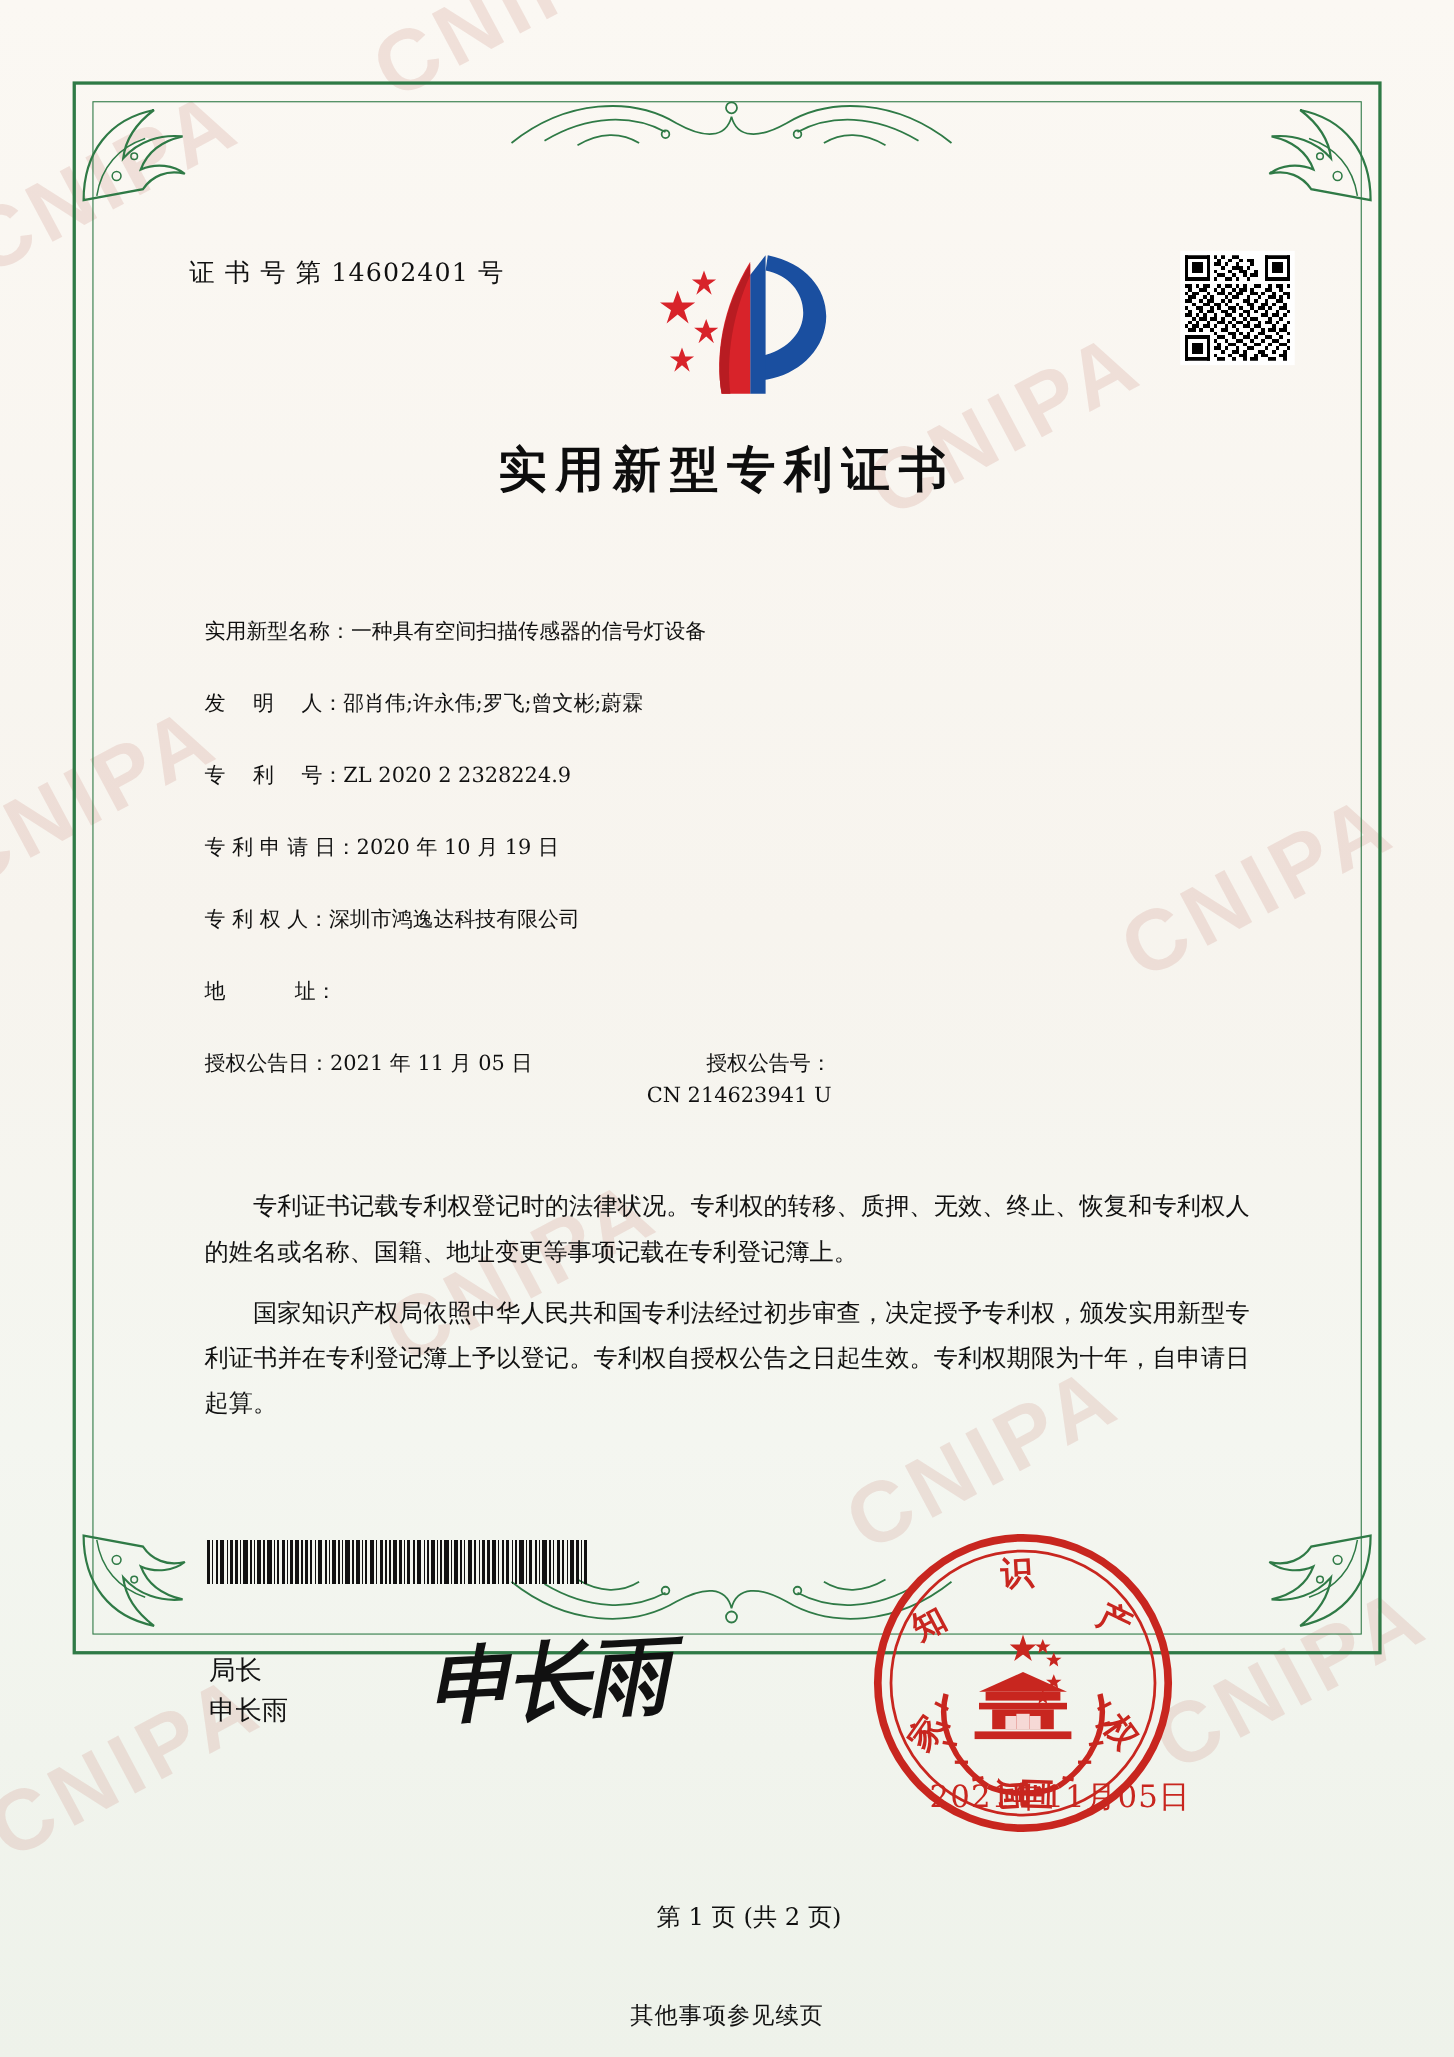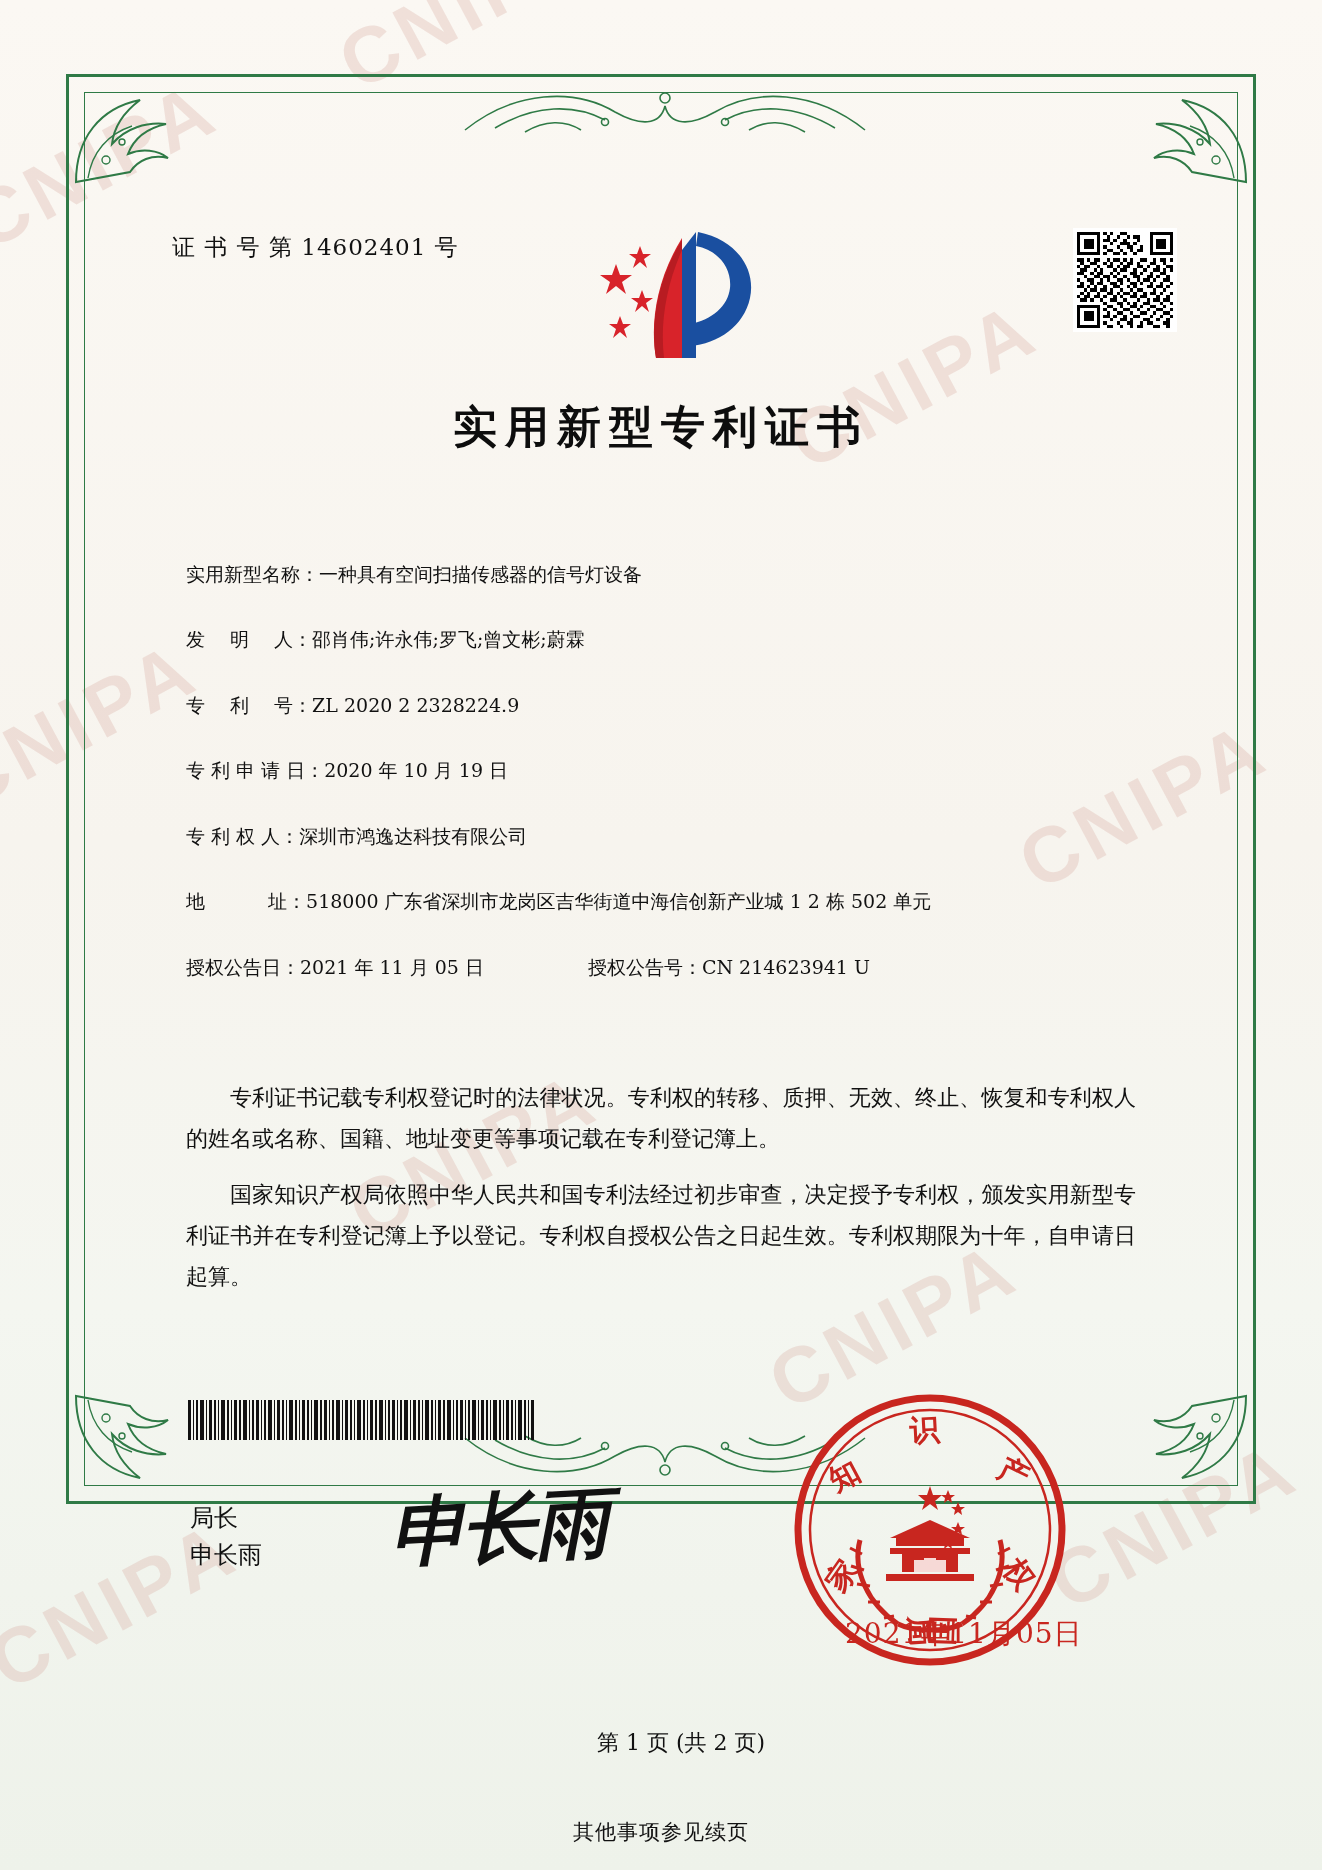--- a/index.html
+++ b/index.html
@@ -160,21 +160,21 @@
     flex: 1 1 auto;
     color: #111;
   }
   .field-row.addr .field-value { max-width: 680px; }
 
   .row-pair {
     display: flex;
     margin-bottom: 18px;
   }
   .row-pair .seg { display: flex; text-align: right; }
-  .row-pair .seg.second { margin-left: 104px; }
+  .row-pair .seg.second { margin-left: 104px; flex-direction: column; }
 
   
   .paras {
     position: absolute;
     left: 186px;
     top: 1078px;
     width: 950px;
     font-size: 22px;
     line-height: 1.85;
     color: #111;
@@ -601,21 +601,20 @@
     <div class="field-row">
       <span class="field-label">专 利 申 请 日：</span>
       <span class="field-value">2020 年 10 月 19 日</span>
     </div>
     <div class="field-row">
       <span class="field-label">专 利 权 人：</span>
       <span class="field-value">深圳市鸿逸达科技有限公司</span>
     </div>
     <div class="field-row addr">
       <span class="field-label">地　　　 址：</span>
-      <span class="field-value">518000 广东省深圳市龙岗区吉华街道中海信创新产业城 1 2 栋 502 单元</span>
     </div>
 
     <div class="row-pair">
       <span class="seg">
         <span class="field-label">授权公告日：</span>
         <span class="field-value">2021 年 11 月 05 日</span>
       </span>
       <span class="seg second">
         <span class="field-label">授权公告号：</span>
         <span class="field-value">CN 214623941 U</span>

